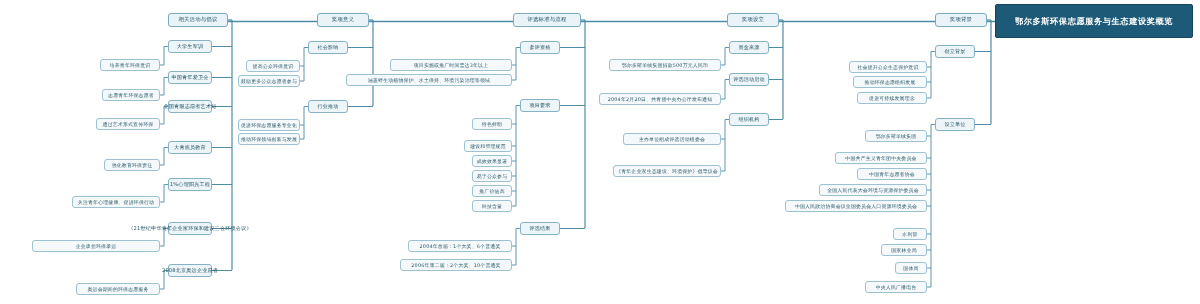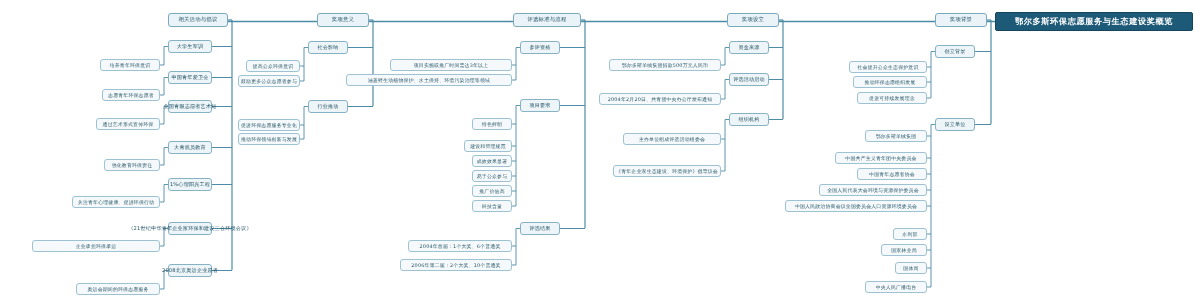--- a/index.html
+++ b/index.html
@@ -158,21 +158,21 @@
       <line x1="927" y1="158" x2="931" y2="158" stroke="#4e8ba6" stroke-width="0.9"></line>
       <line x1="927" y1="174" x2="931" y2="174" stroke="#4e8ba6" stroke-width="0.9"></line>
       <line x1="927" y1="190" x2="931" y2="190" stroke="#4e8ba6" stroke-width="0.9"></line>
       <line x1="927" y1="206" x2="931" y2="206" stroke="#4e8ba6" stroke-width="0.9"></line>
       <line x1="927" y1="234" x2="931" y2="234" stroke="#4e8ba6" stroke-width="0.9"></line>
       <line x1="927" y1="250" x2="931" y2="250" stroke="#4e8ba6" stroke-width="0.9"></line>
       <line x1="927" y1="268" x2="931" y2="268" stroke="#4e8ba6" stroke-width="0.9"></line>
       <line x1="927" y1="287" x2="931" y2="287" stroke="#4e8ba6" stroke-width="0.9"></line>
     </svg>
   <div id="nodes">
-      <div class="node root" style="left: 995px; top: 12px; width: 198px; height: 19px;">鄂尔多斯环保志愿服务与生态建设奖概览</div>
+      <div class="node root" style="left: 995px; top: 4px; width: 198px; height: 34px;">鄂尔多斯环保志愿服务与生态建设奖概览</div>
       <div class="node lvl1" style="left: 168px; top: 13px; width: 60px; height: 14px;">相关活动与倡议</div>
       <div class="node lvl2" style="left: 168px; top: 40px; width: 44px; height: 13px;">大学生军训</div>
       <div class="node lvl3" style="left: 100px; top: 59px; width: 60px; height: 12px;">培养青年环保意识</div>
       <div class="node lvl2" style="left: 168px; top: 71px; width: 44px; height: 13px;">中国青年爱卫会</div>
       <div class="node lvl3" style="left: 102px; top: 89px; width: 58px; height: 12px;">志愿青年环保志愿者</div>
       <div class="node lvl2" style="left: 168px; top: 100px; width: 44px; height: 13px;">全国青眼志愿者艺术短</div>
       <div class="node lvl3" style="left: 96px; top: 118px; width: 64px; height: 12px;">通过艺术形式宣传环保</div>
       <div class="node lvl2" style="left: 168px; top: 141px; width: 44px; height: 13px;">大青底员教育</div>
       <div class="node lvl3" style="left: 104px; top: 159px; width: 56px; height: 12px;">强化教育环保责任</div>
       <div class="node lvl2" style="left: 168px; top: 178px; width: 44px; height: 13px;">1%心理阳光工程</div>

